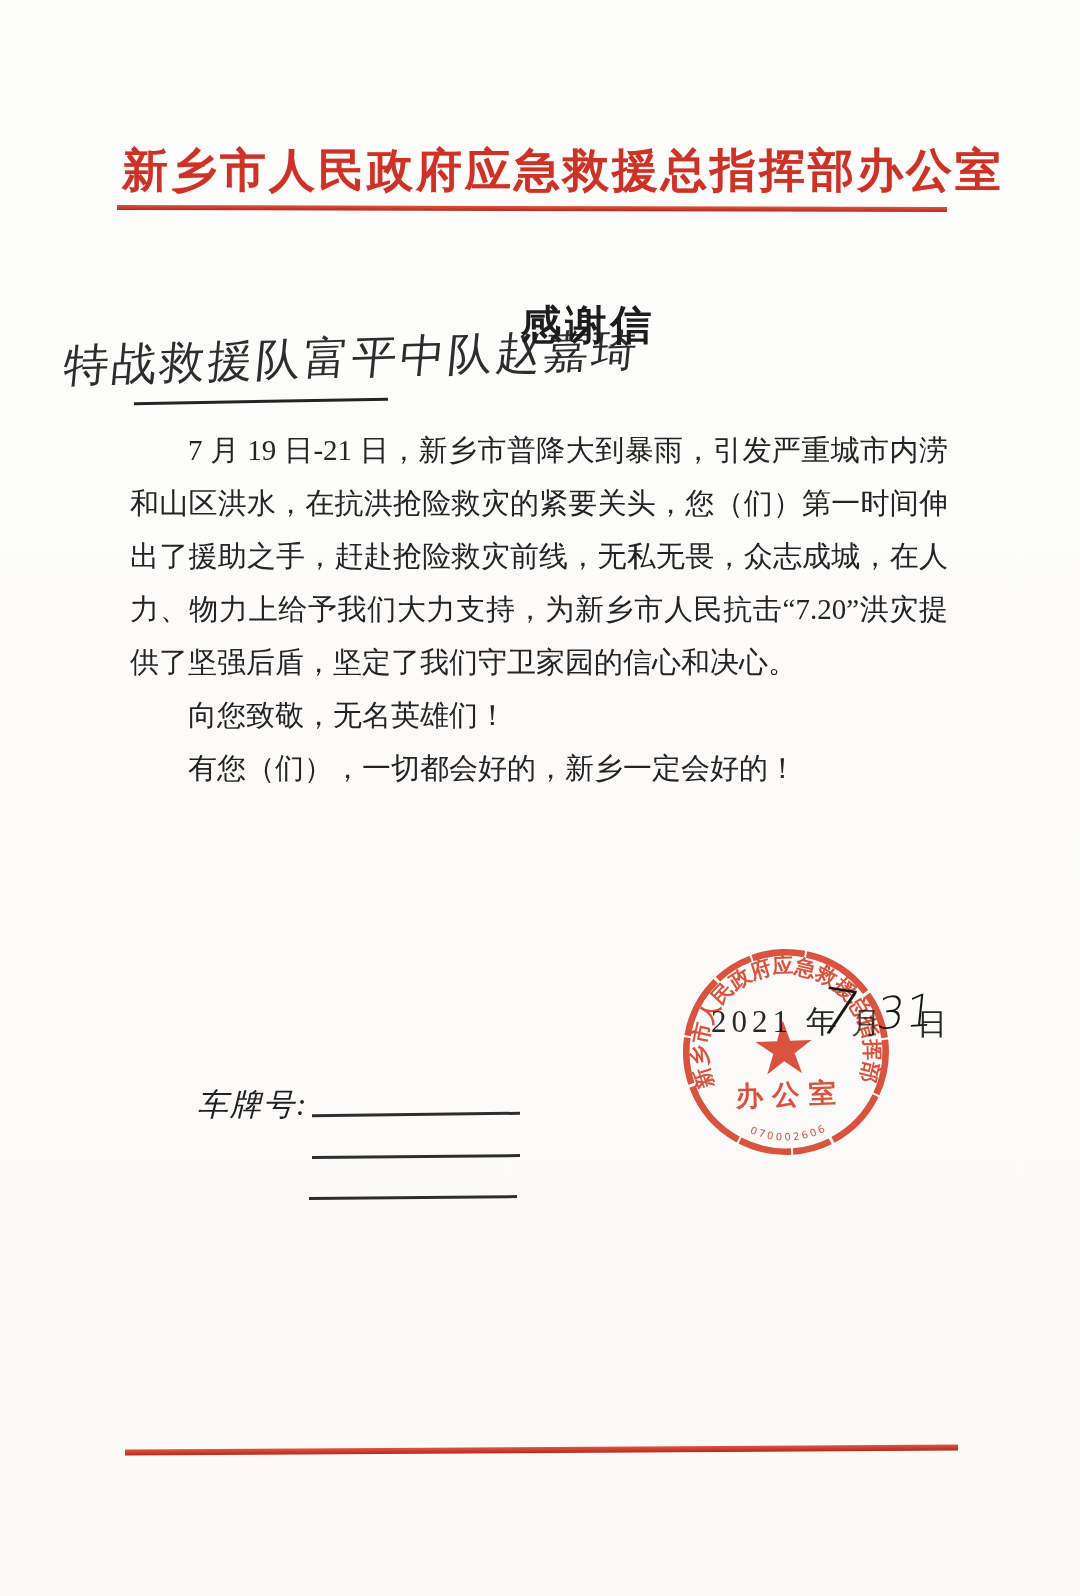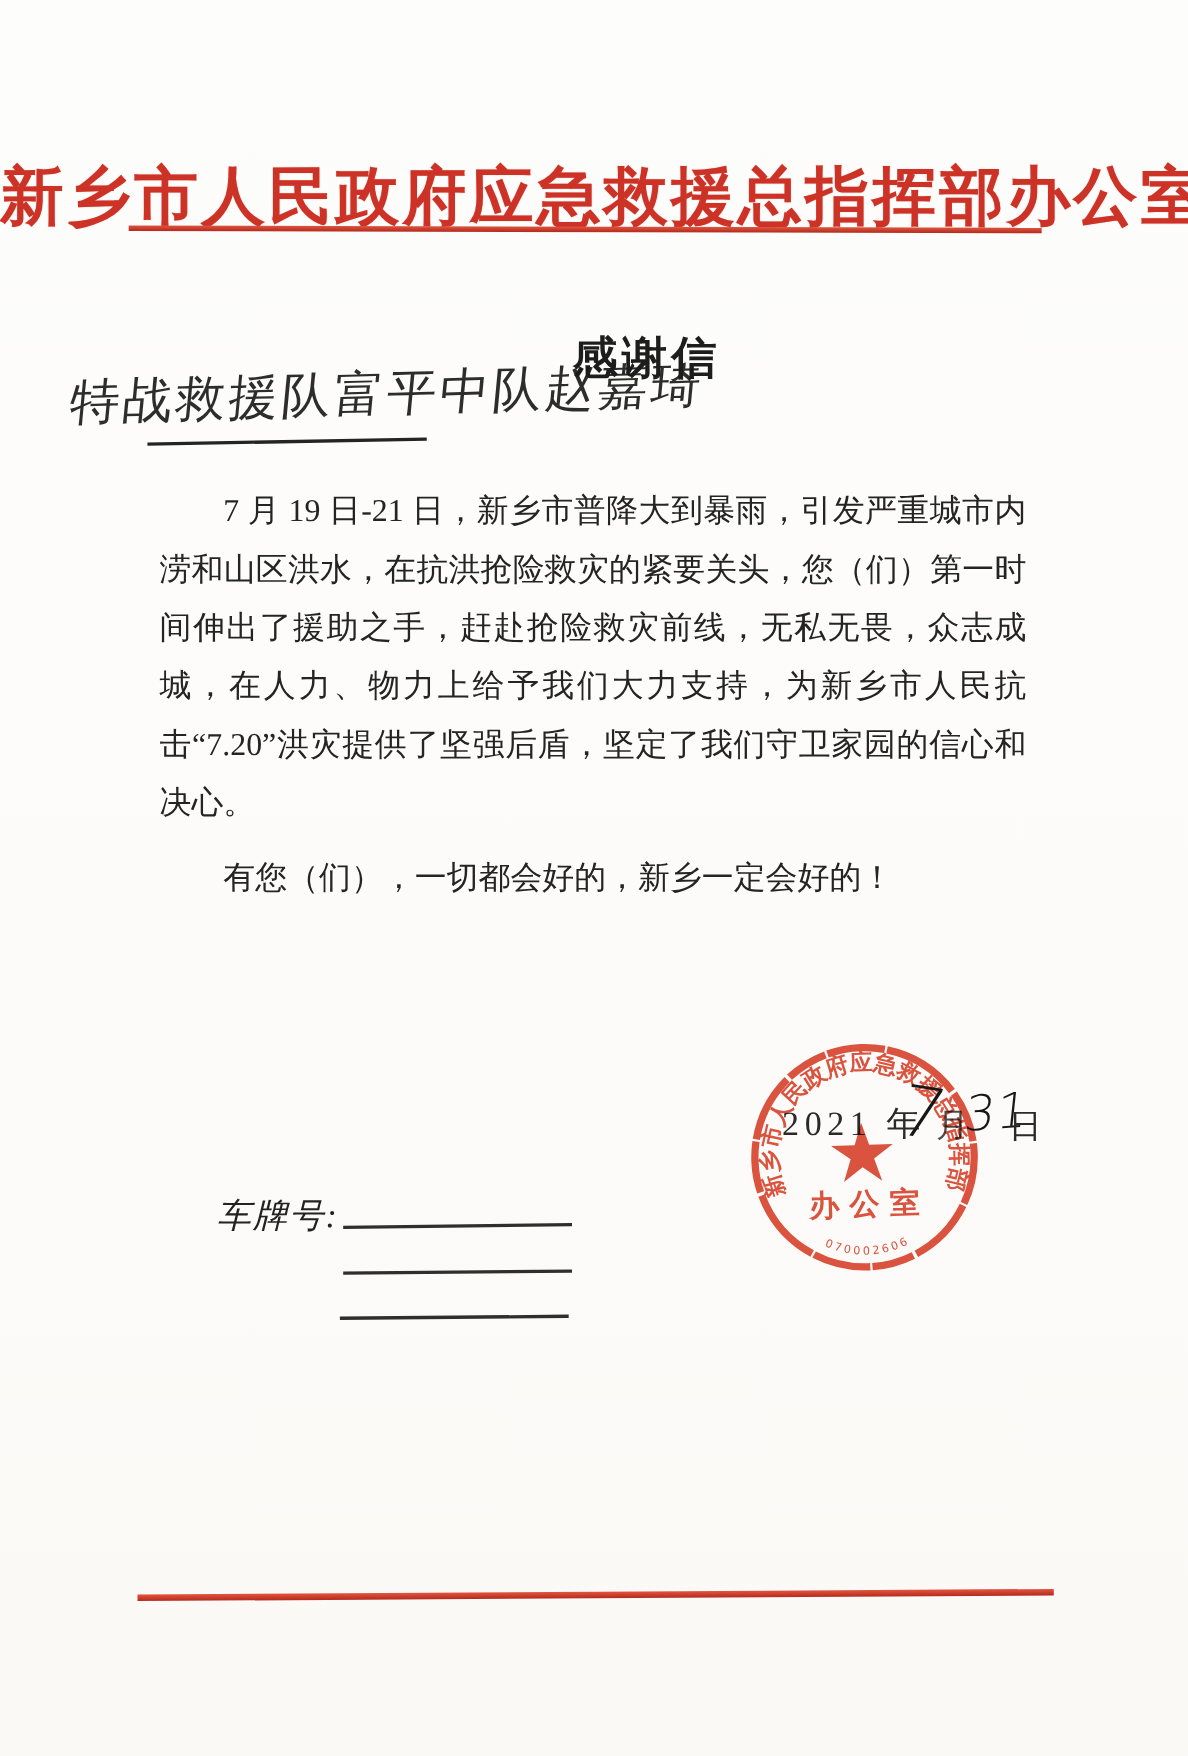--- a/index.html
+++ b/index.html
@@ -10,22 +10,22 @@
   }
   .page{
     position:relative;
     width:1080px;height:1596px;
     background:linear-gradient(180deg,#fdfdfc 0%,#fcfbf9 60%,#faf9f6 100%);
     overflow:hidden;
   }
   
   .letterhead{
     position:absolute;top:140px;left:0;width:1004px;
-    text-align:left;
-    font-size:58px;font-weight:bold;
+    text-align:right;
+    font-size:46px;font-weight:bold;
     letter-spacing:3px;
     color:#cd3226;
     text-shadow:0 0 1px rgba(205,50,38,.45);
     white-space:nowrap;
   }
   .rule-red-top{
     position:absolute;top:206px;left:117px;width:830px;height:5px;
     background:linear-gradient(180deg,#e05540,#b42a1c);
     transform:rotate(.15deg);
   }
@@ -50,21 +50,21 @@
   .salutation-underline{
     position:absolute;top:400px;left:134px;width:254px;height:3px;
     background:#242424;transform:rotate(-1deg);
   }
   
   .letter-body{
     position:absolute;top:424px;left:130px;width:818px;
     font-size:29px;line-height:53px;color:#242424;
     text-align:justify;
   }
-  .letter-body p{margin:15px;text-indent:2em;}
+  .letter-body p{margin:0;text-indent:2em;}
   
   .dateline span{position:absolute;white-space:nowrap;}
   .date-year{top:1001px;left:711px;font-size:31px;color:#2a2a2a;letter-spacing:5px;z-index:1;}
   .date-month-unit{top:1003px;left:851px;font-size:30px;color:#3a3a3a;z-index:1;opacity:.9;}
   .date-day-unit{top:1004px;left:917px;font-size:30px;color:#2a2a2a;z-index:3;}
   .hand{
     font-family:"DejaVu Sans",sans-serif;
     color:#171717;z-index:3;
   }
   .date-month-hand{
@@ -106,20 +106,21 @@
   <div class="letterhead">新乡市人民政府应急救援总指挥部办公室</div>
   <div class="rule-red-top"></div>
 
   <div class="letter-title">感谢信</div>
 
   <div class="salutation">特战救援队富平中队赵嘉琦</div>
   <div class="salutation-underline"></div>
 
   <div class="letter-body">
     <p>7 月 19 日-21 日，新乡市普降大到暴雨，引发严重城市内涝和山区洪水，在抗洪抢险救灾的紧要关头，您（们）第一时间伸出了援助之手，赶赴抢险救灾前线，无私无畏，众志成城，在人力、物力上给予我们大力支持，为新乡市人民抗击“7.20”洪灾提供了坚强后盾，坚定了我们守卫家园的信心和决心。</p>
+    <p>向您致敬，无名英雄们！</p>
     <p>有您（们），一切都会好的，新乡一定会好的！</p>
   </div>
 
   <div class="dateline">
     <span class="date-year">2021 年</span>
     <span class="hand date-month-hand">7</span>
     <span class="date-month-unit">月</span>
     <span class="hand date-day-hand">31</span>
     <span class="date-day-unit">日</span>
   </div>

